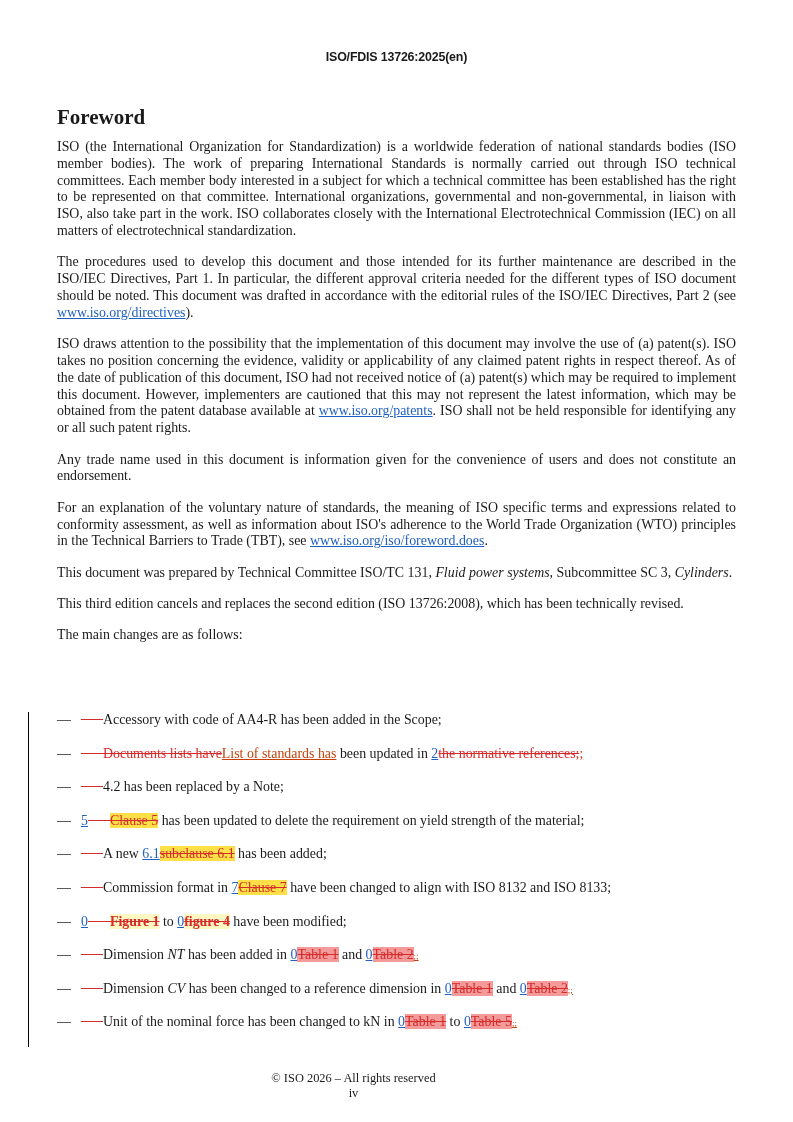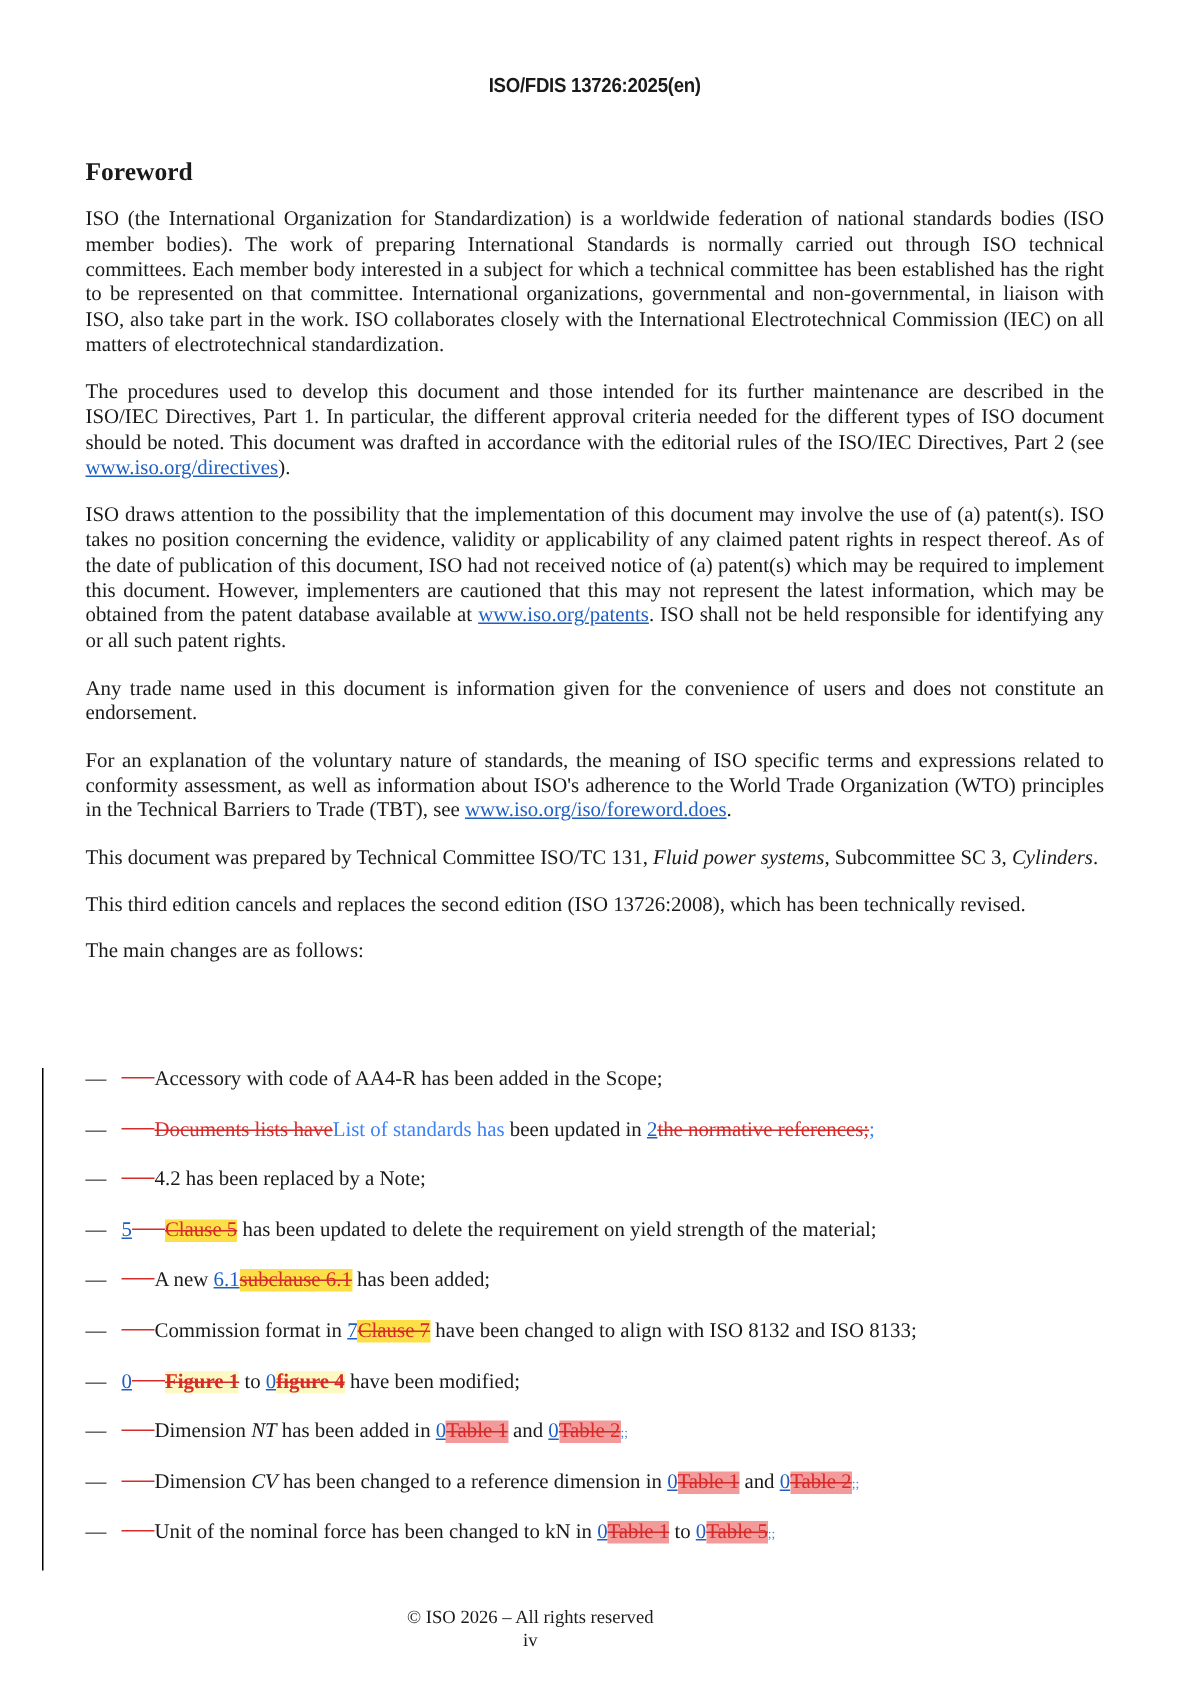--- a/index.html
+++ b/index.html
@@ -1,32 +1,32 @@
 <!DOCTYPE html>
 <html><head>
 <meta charset="utf-8">
 <style>
   html, body { margin: 0; padding: 0; background: #ffffff; }
   body { width: 793px; height: 1122px; position: relative; overflow: hidden;
          font-family: "DejaVu Serif", "Liberation Serif", serif; color: #1a1a1a; }
   .page { position: absolute; left: 0; top: 0; width: 793px; height: 1122px; }
   .doc-header { position: absolute; top: 49px; left: 0; width: 793px; text-align: center;
                 font-family: "Liberation Sans", sans-serif; font-weight: bold; font-size: 13.5px; letter-spacing: -0.2px; transform: scaleX(0.92); }
-  .title { position: absolute; left: 57px; top: 105px; font-size: 17px; font-weight: bold; margin: 0;
+  .title { position: absolute; left: 57px; top: 105px; font-size: 21px; font-weight: bold; margin: 0;
            font-family: "Liberation Serif", serif; }
   .body { position: absolute; left: 57px; top: 139px; width: 679px;
           font-family: "Liberation Serif", serif; font-size: 13.9px; line-height: 16.8px; text-align: justify; }
   .body p { margin: 0 0 14.6px 0; }
   a.link { color: #1f5fbf; text-decoration: underline; }
   .list { position: absolute; left: 57px; top: 712px; width: 700px;
           font-family: "Liberation Serif", serif; font-size: 13.9px; }
   .item { height: 33.6px; line-height: 16px; white-space: nowrap; position: relative; }
   .dash { display: inline-block; width: 24px; }
   .del { color: #d62b2b; text-decoration: line-through; }
-  .ins { color: #3b82f6; }
+  .ins { color: #c2410c; text-decoration: underline; }
   .ref { color: #1f5fbf; text-decoration: underline; }
   .hl-pink { background: #fde047; }
   .hl-red { background: #f39b9b; }
   .hl-green { background: #fef9c3; font-weight: bold; }
   .deldash { display: inline-block; width: 22px; height: 1px; background: #d62b2b; vertical-align: 4px; }
   .change-bar { position: absolute; left: 28px; top: 712px; width: 1px; height: 335px; background: #000; }
   .footer { position: absolute; top: 1071px; left: 0; width: 707px; text-align: center;
             font-family: "Liberation Serif", serif; font-size: 12.4px; line-height: 15px; }
   i { font-style: italic; }
   .small { font-size: 9px; }

